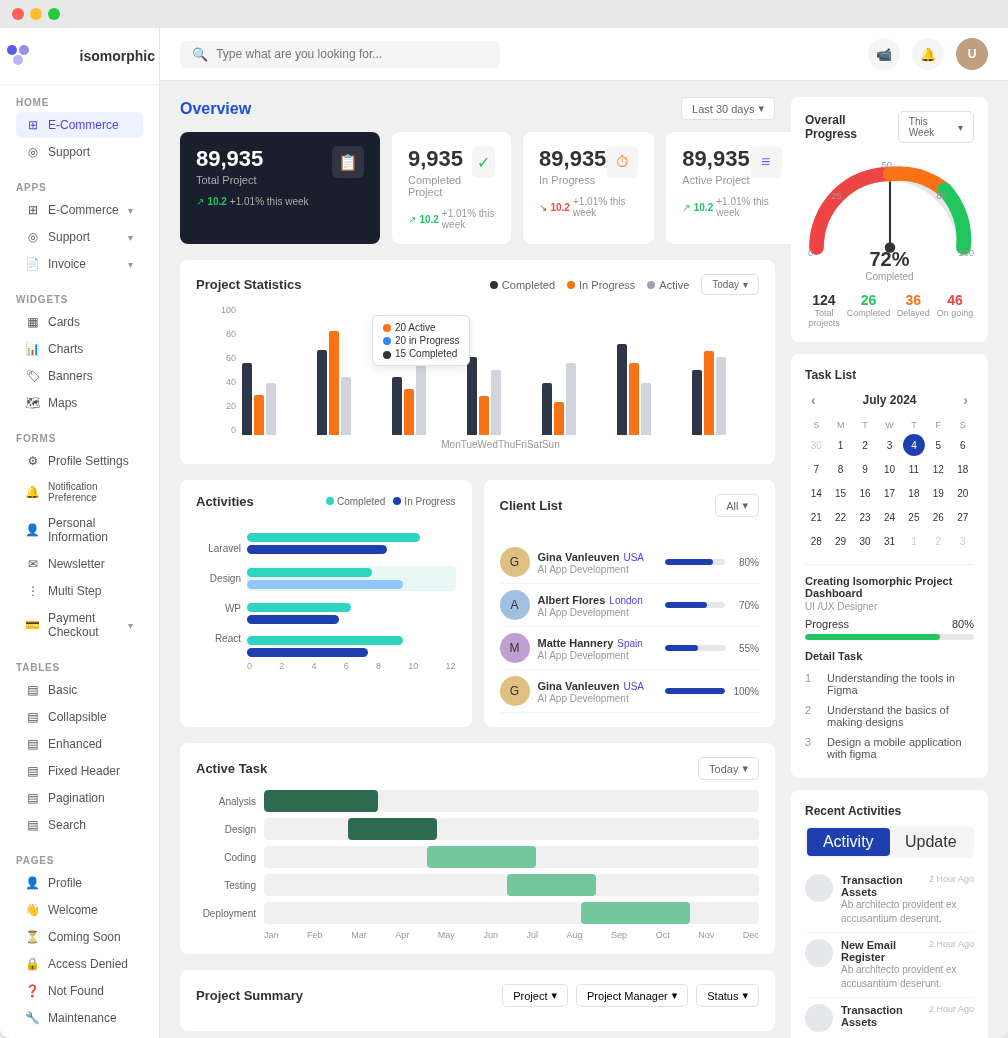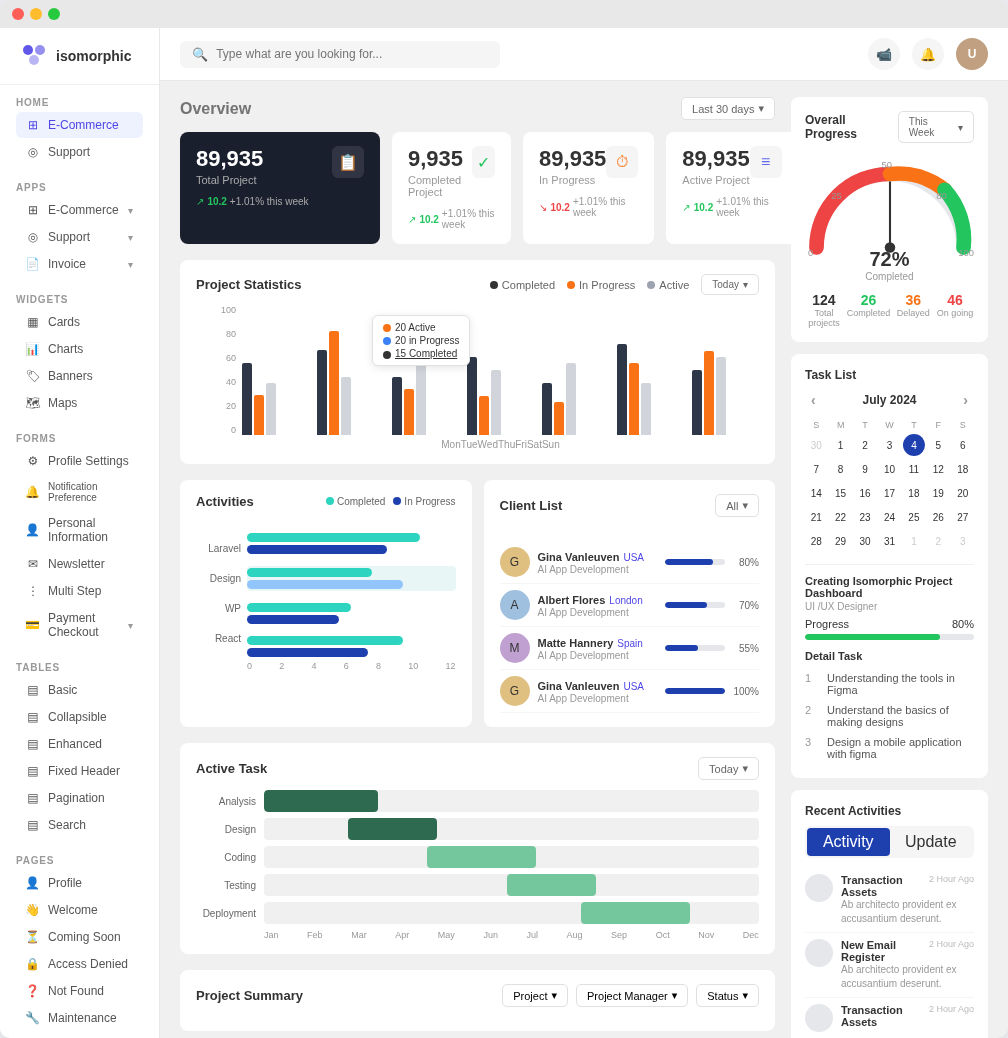--- a/index.html
+++ b/index.html
@@ -1,20 +1,20 @@
 <!DOCTYPE html>
 <html><head>
   <meta charset="utf-8">
   <style>
     * { box-sizing: border-box; margin: 0; padding: 0; }
     body { font-family: -apple-system, BlinkMacSystemFont, 'Segoe UI', sans-serif; background: #f0f2f5; font-size: 13px; color: #333; }
     
     
     .sidebar { width: 160px; background: #fff; border-right: 1px solid #e8e8e8; display: flex; flex-direction: column; overflow-y: auto; flex-shrink: 0; }
-    .sidebar-logo { padding: 14px 20px; display: flex; align-items: center; gap: 8px; border-bottom: 1px solid #f0f0f0; }
+    .sidebar-logo { padding: 14px 4px; display: flex; align-items: center; gap: 8px; border-bottom: 1px solid #f0f0f0; justify-content: space-between; }
     .logo-icon { width: 28px; height: 28px; }
     .logo-text { font-size: 14px; font-weight: 700; color: #333; }
     .sidebar-section { padding: 12px 16px 4px; }
     .sidebar-section-label { font-size: 10px; font-weight: 600; color: #999; letter-spacing: 0.8px; margin-bottom: 4px; }
     .sidebar-item { display: flex; align-items: center; gap: 8px; padding: 6px 10px; border-radius: 6px; cursor: pointer; color: #555; font-size: 12px; margin-bottom: 1px; }
     .sidebar-item.active { background: #eef2ff; color: #4f46e5; }
     .sidebar-item .item-icon { width: 14px; height: 14px; display: flex; align-items: center; justify-content: center; font-size: 12px; }
     .sidebar-item .chevron { margin-left: auto; font-size: 10px; color: #999; }
     
     
@@ -28,21 +28,21 @@
     .header-icon { width: 32px; height: 32px; border-radius: 50%; background: #f5f5f5; display: flex; align-items: center; justify-content: center; cursor: pointer; font-size: 14px; }
     .avatar { width: 32px; height: 32px; border-radius: 50%; background: #c0a080; display: flex; align-items: center; justify-content: center; color: white; font-size: 12px; font-weight: 600; }
     
     
     .content { flex: 1; overflow-y: auto; padding: 16px 20px; display: flex; gap: 16px; }
     .content-left { flex: 1; min-width: 0; }
     .content-right { width: 197px; flex-shrink: 0; }
     
     
     .section-header { display: flex; justify-content: space-between; align-items: center; margin-bottom: 12px; }
-    .section-title { font-size: 16px; font-weight: 700; color: #737373; }
+    .section-title { font-size: 16px; font-weight: 700; color: #1d4ed8; }
     .date-filter { font-size: 11px; color: #666; background: #fff; border: 1px solid #e0e0e0; border-radius: 5px; padding: 4px 10px; cursor: pointer; display: flex; align-items: center; gap: 4px; }
     
     
     .stat-cards { display: grid; grid-template-columns: 200px 1fr 1fr 1fr; gap: 12px; margin-bottom: 16px; }
     .stat-card { background: #fff; border-radius: 8px; padding: 14px 16px; }
     .stat-card.dark { background: #1a1f2e; color: white; }
     .stat-card-header { display: flex; justify-content: space-between; align-items: flex-start; margin-bottom: 4px; }
     .stat-value { font-size: 22px; font-weight: 700; margin-bottom: 2px; }
     .stat-label { font-size: 11px; color: #999; margin-bottom: 6px; }
     .stat-card.dark .stat-label { color: #aaa; }
@@ -416,21 +416,21 @@
                   <span>40</span>
                   <span>20</span>
                   <span>0</span>
               </div>
 
               <div style="flex:1;position:relative;">
 
                 <div style="position:absolute;top:10px;left:130px;background:white;border:1px solid #e0e0e0;border-radius:6px;padding:6px 10px;font-size:10px;z-index:10;box-shadow:0 2px 8px rgba(0,0,0,0.1);">
                   <div style="display:flex;align-items:center;gap:4px;margin-bottom:2px;"><span style="width:8px;height:8px;background:#f97316;border-radius:50%;display:inline-block;"></span> 20 Active</div>
                   <div style="display:flex;align-items:center;gap:4px;margin-bottom:2px;"><span style="width:8px;height:8px;background:#3b82f6;border-radius:50%;display:inline-block;"></span> 20 in Progress</div>
-                  <div style="display:flex;align-items:flex-end;gap:4px;text-decoration:underline;"><span style="width:8px;height:8px;background:#333;border-radius:50%;display:inline-block;"></span> 15 Completed</div>
+                  <div style="display:flex;align-items:flex-end;gap:4px;"><span style="width:8px;height:8px;background:#333;border-radius:50%;display:inline-block;"></span> 15 Completed</div>
                 </div>
                 <div style="display:flex;align-items:flex-end;height:130px;gap:8px;">
 
                   <div style="display:flex;gap:2px;align-items:flex-end;flex:1;">
                     <div style="width:10px;height:72px;background:#2d3748;border-radius:2px 2px 0 0;"></div>
                     <div style="width:10px;height:40px;background:#f97316;border-radius:2px 2px 0 0;"></div>
                     <div style="width:10px;height:52px;background:#d1d5db;border-radius:2px 2px 0 0;"></div>
                   </div>
 
                   <div style="display:flex;gap:2px;align-items:flex-end;flex:1;">

